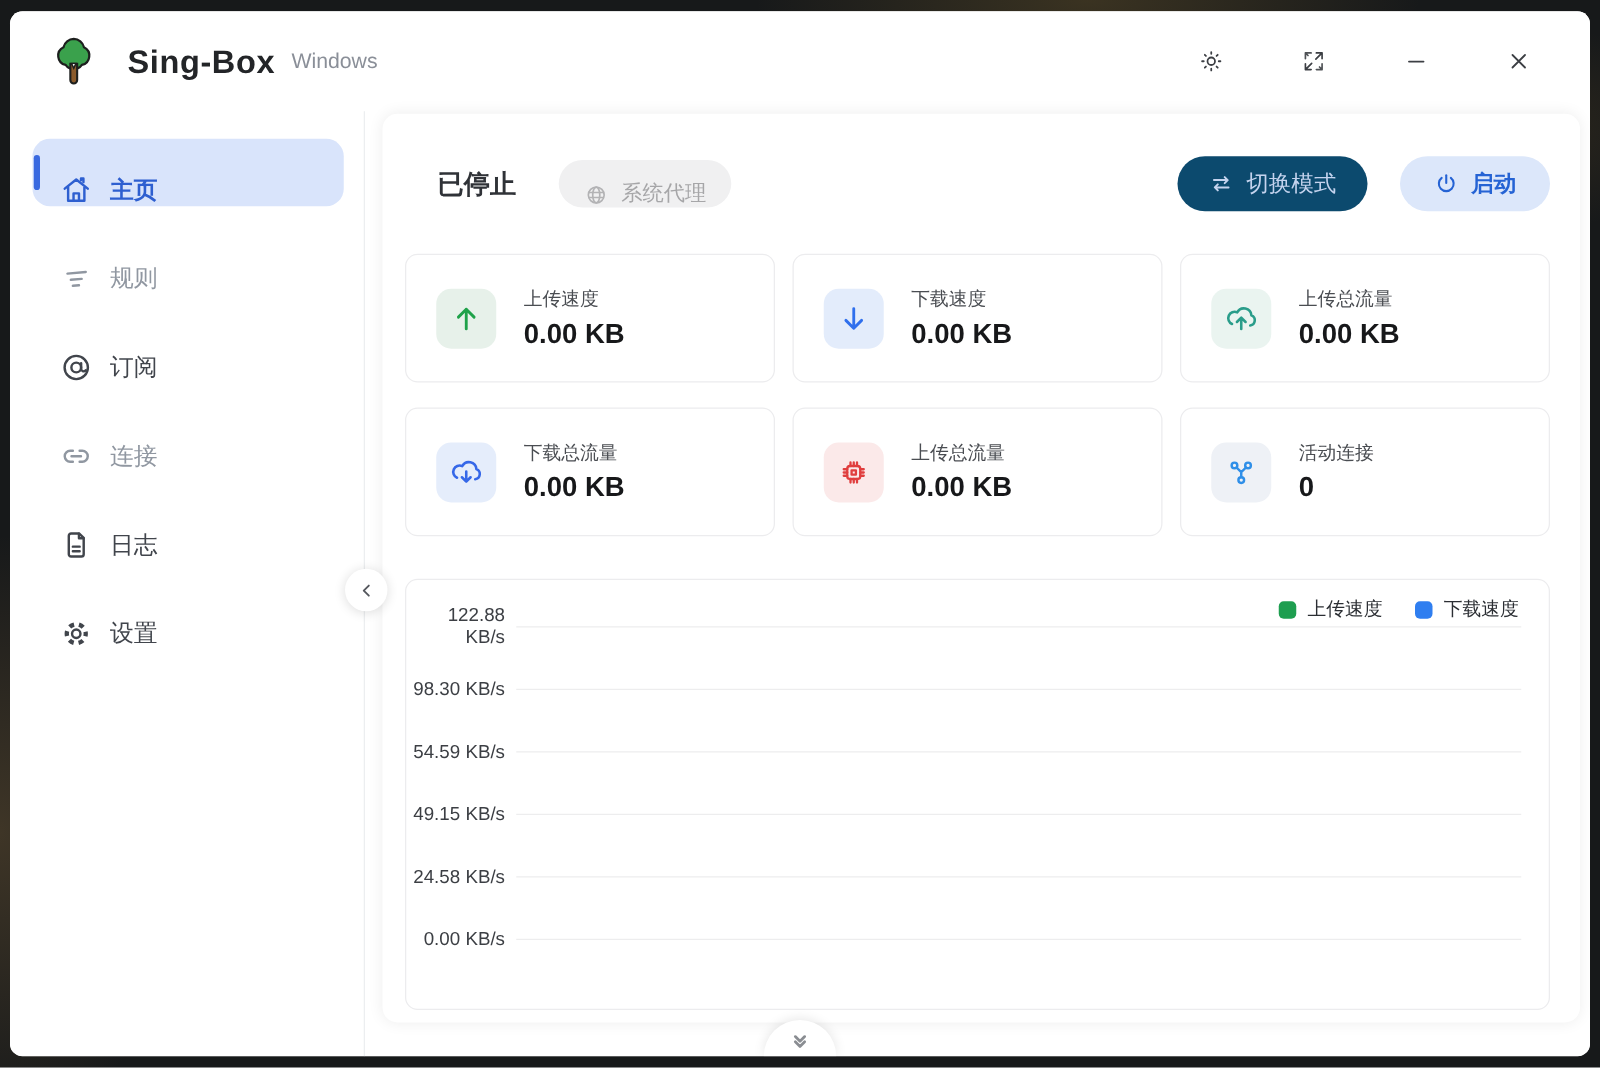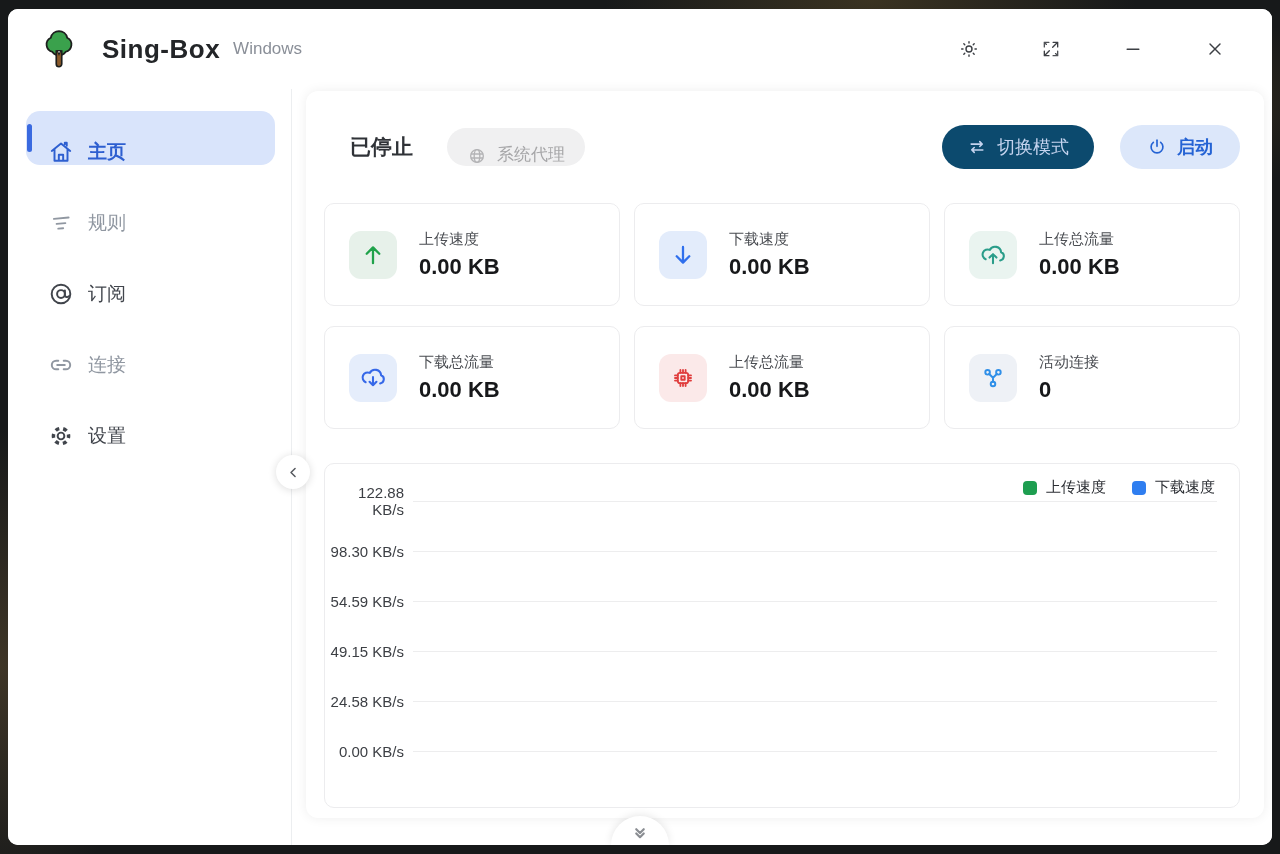--- a/index.html
+++ b/index.html
@@ -153,20 +153,27 @@
         </svg>
         <span>订阅</span>
       </div>
       <div class="nav-item">
         <svg viewBox="0 0 24 24" fill="none" stroke="currentColor" stroke-width="1.8" stroke-linecap="round" stroke-linejoin="round">
           <path d="M9.5 8 H7.5 a4 4 0 0 0 0 8 h2 M14.5 8 h2 a4 4 0 0 1 0 8 h-2 M8.5 12 h7"></path>
         </svg>
         <span>连接</span>
       </div>
       <div class="nav-item dark">
+        <svg viewBox="0 0 24 24" fill="none" stroke="currentColor" stroke-width="1.8" stroke-linecap="round" stroke-linejoin="round">
+          <path d="M6.5 5.2 a1.7 1.7 0 0 1 1.7-1.7 h6 l3.3 3.3 v12 a1.7 1.7 0 0 1 -1.7 1.7 h-7.6 a1.7 1.7 0 0 1 -1.7 -1.7 z"></path>
+          <path d="M14 3.7 V7 h3.4 M9.5 13.2 h5 M9.5 16.6 h5"></path>
+        </svg>
+        <span>日志</span>
+      </div>
+      <div class="nav-item dark">
         <svg viewBox="0 0 24 24" fill="none" stroke="currentColor">
           <circle cx="12" cy="12" r="7" stroke-width="3.2" stroke-dasharray="3.66 3.66" stroke-dashoffset="1.8"></circle>
           <circle cx="12" cy="12" r="3.1" stroke-width="1.8"></circle>
         </svg>
         <span>设置</span>
       </div>
     </div>
 
     <div class="collapse-btn">
       <svg viewBox="0 0 24 24" fill="none" stroke="currentColor" stroke-width="2.4" stroke-linecap="round" stroke-linejoin="round">

